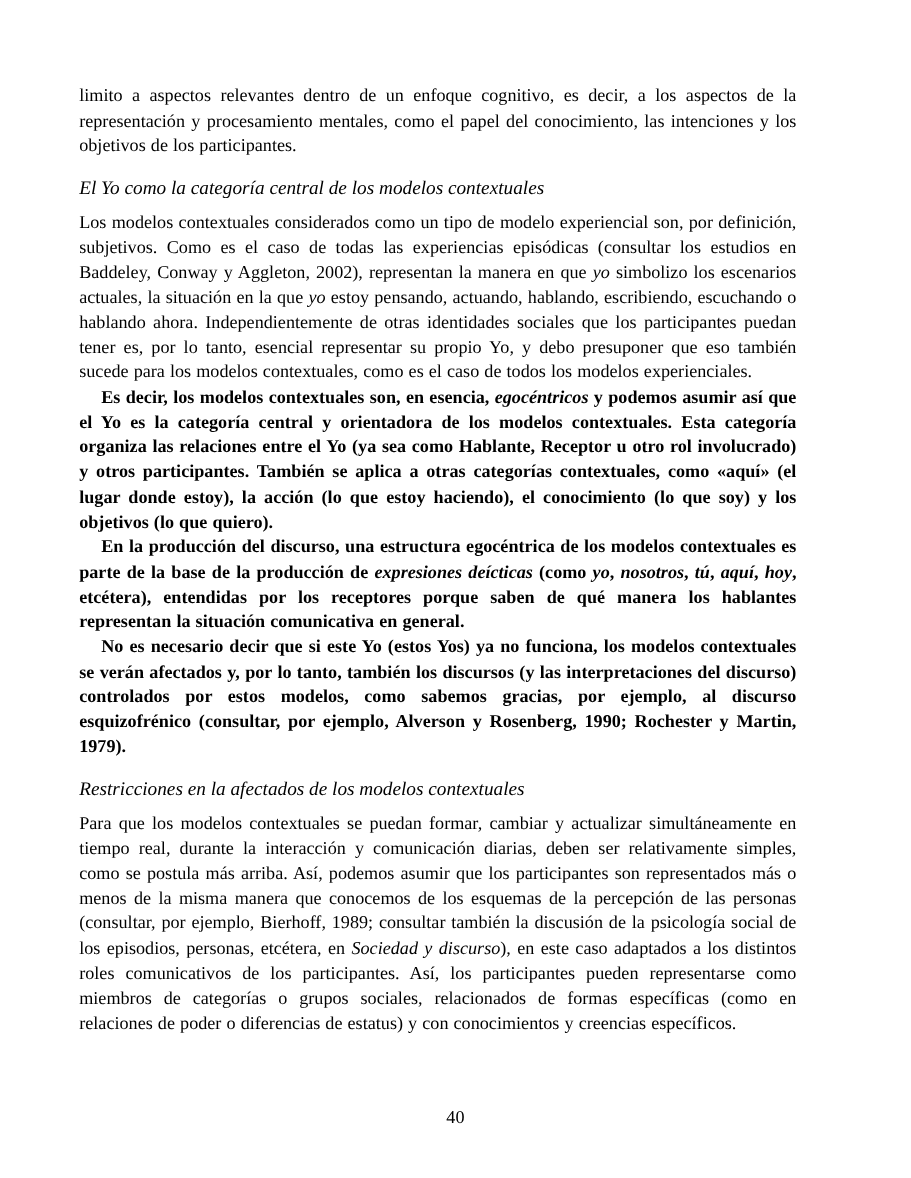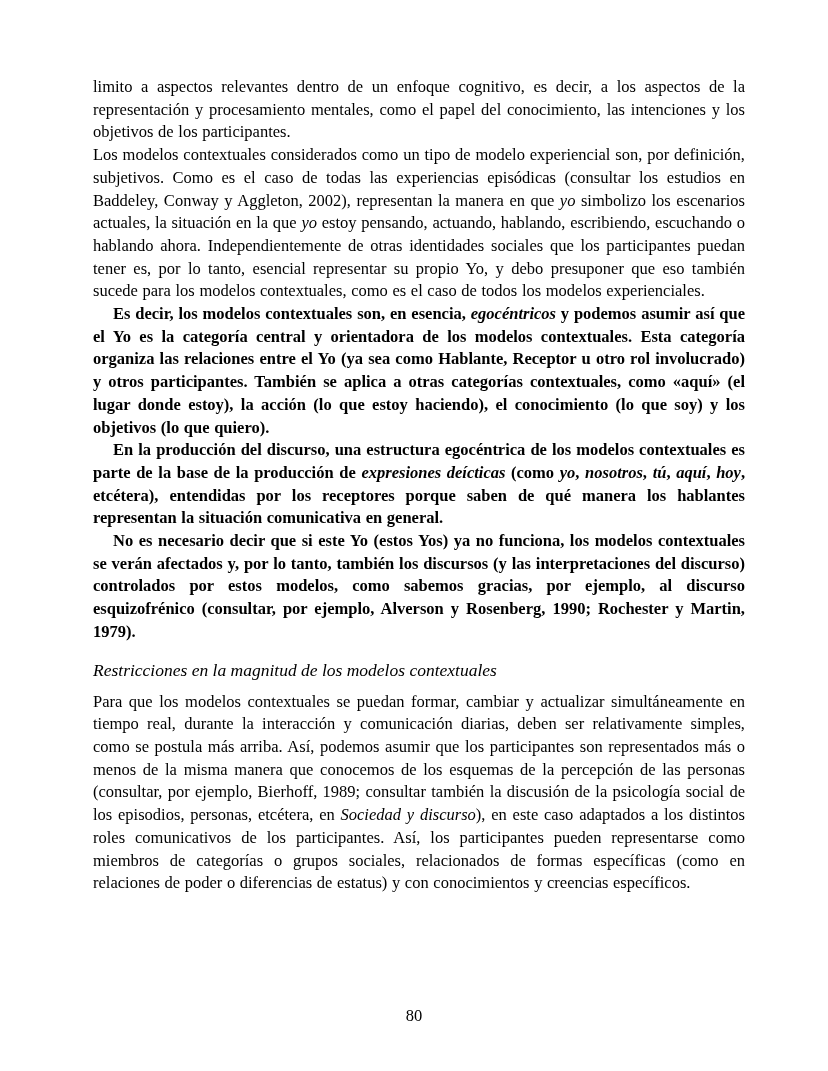--- a/index.html
+++ b/index.html
@@ -15,21 +15,21 @@
   }
   .page {
     position: relative;
     width: 828px;
     height: 1071px;
     background: #ffffff;
     overflow: hidden;
   }
   .content {
     position: absolute;
-    left: 93px;
+    left: 72px;
     top: 76px;
     width: 652px;
   }
   p.body {
     margin: 0;
     font-size: 16.5px;
     line-height: 22.7px;
     text-align: justify;
     word-spacing: 0.5px;
   }
@@ -56,21 +56,22 @@
     text-align: center;
     font-size: 16.5px;
   }
 </style>
 </head>
 <body>
 
 <div class="page">
   <div class="content" id="content">
       <p class="body"><span>limito a aspectos relevantes dentro de un enfoque cognitivo, es decir, a los aspectos de la representación y procesamiento mentales, como el papel del conocimiento, las intenciones y los objetivos de los participantes.</span></p>
+      <h2 class="section">El Yo como la categoría central de los modelos contextuales</h2>
       <p class="body"><span>Los modelos contextuales considerados como un tipo de modelo experiencial son, por definición, subjetivos. Como es el caso de todas las experiencias episódicas (consultar los estudios en Baddeley, Conway y Aggleton, 2002), representan la manera en que </span><em>yo</em><span> simbolizo los escenarios actuales, la situación en la que </span><em>yo</em><span> estoy pensando, actuando, hablando, escribiendo, escuchando o hablando ahora. Independientemente de otras identidades sociales que los participantes puedan tener es, por lo tanto, esencial representar su propio Yo, y debo presuponer que eso también sucede para los modelos contextuales, como es el caso de todos los modelos experienciales.</span></p>
       <p class="body indent"><span>Es decir, los modelos contextuales son, en esencia, </span><em>egocéntricos</em><span> y podemos asumir así que el Yo es la categoría central y orientadora de los modelos contextuales. Esta categoría organiza las relaciones entre el Yo (ya sea como Hablante, Receptor u otro rol involucrado) y otros participantes. También se aplica a otras categorías contextuales, como «aquí» (el lugar donde estoy), la acción (lo que estoy haciendo), el conocimiento (lo que soy) y los objetivos (lo que quiero).</span></p>
       <p class="body indent"><span>En la producción del discurso, una estructura egocéntrica de los modelos contextuales es parte de la base de la producción de </span><em>expresiones deícticas</em><span> (como </span><em>yo</em><span>, </span><em>nosotros</em><span>, </span><em>tú</em><span>, </span><em>aquí</em><span>, </span><em>hoy</em><span>, etcétera), entendidas por los receptores porque saben de qué manera los hablantes representan la situación comunicativa en general.</span></p>
       <p class="body indent"><span>No es necesario decir que si este Yo (estos Yos) ya no funciona, los modelos contextuales se verán afectados y, por lo tanto, también los discursos (y las interpretaciones del discurso) controlados por estos modelos, como sabemos gracias, por ejemplo, al discurso esquizofrénico (consultar, por ejemplo, Alverson y Rosenberg, 1990; Rochester y Martin, 1979).</span></p>
-      <h2 class="section">Restricciones en la magnitud de los modelos contextuales</h2>
+      <h2 class="section">Restricciones en la afectados de los modelos contextuales</h2>
       <p class="body"><span>Para que los modelos contextuales se puedan formar, cambiar y actualizar simultáneamente en tiempo real, durante la interacción y comunicación diarias, deben ser relativamente simples, como se postula más arriba. Así, podemos asumir que los participantes son representados más o menos de la misma manera que conocemos de los esquemas de la percepción de las personas (consultar, por ejemplo, Bierhoff, 1989; consultar también la discusión de la psicología social de los episodios, personas, etcétera, en </span><em>Sociedad y discurso</em><span>), en este caso adaptados a los distintos roles comunicativos de los participantes. Así, los participantes pueden representarse como miembros de categorías o grupos sociales, relacionados de formas específicas (como en relaciones de poder o diferencias de estatus) y con conocimientos y creencias específicos.</span></p>
     </div>
-  <div class="pagenum">80</div>
+  <div class="pagenum">40</div>
 </div>
 
 </body></html>

